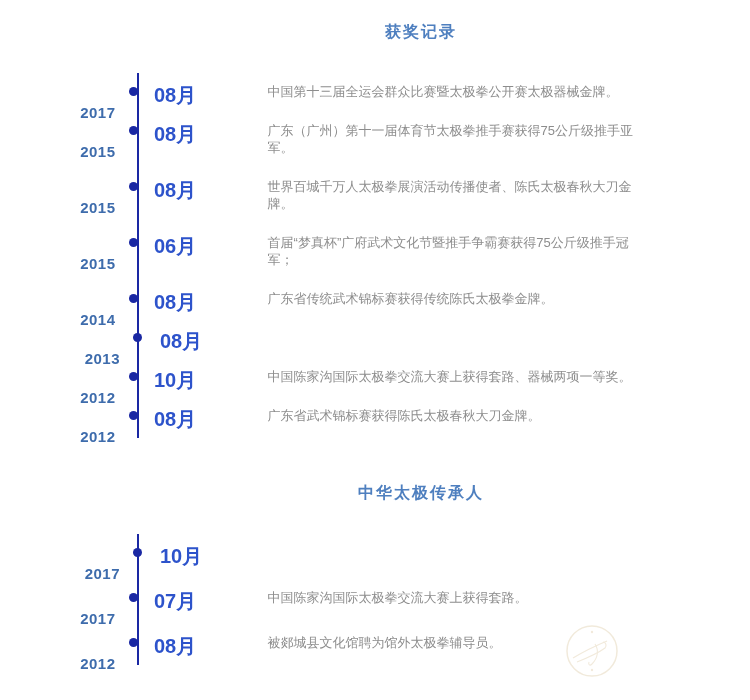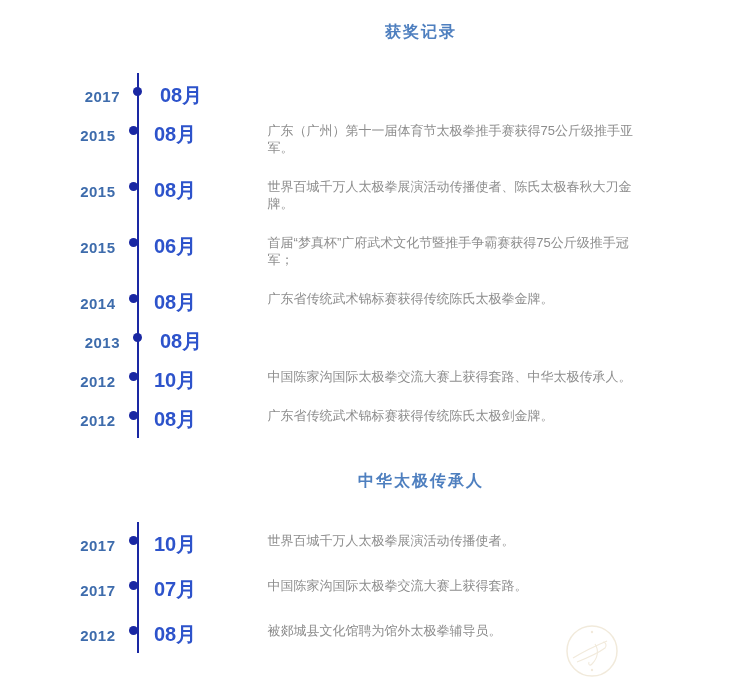--- a/index.html
+++ b/index.html
@@ -18,21 +18,21 @@
     width: 750px;
     box-sizing: border-box;
     padding-left: 92px;          
     text-align: center;
     font-size: 16px;
     line-height: 20px;
     font-weight: bold;
     letter-spacing: 2px;
     color: #4e7fbf;
   }
-  .section + .section .section-title { margin-top: 33px; }
+  .section + .section .section-title { margin-top: 45px; }
 
   .timeline {
     position: relative;
     margin-top: 31px;
     padding: 10px 0 14px 0;
   }
   .timeline-line {
     position: absolute;
     left: 137px; top: 0; bottom: 0;
     width: 2px;
@@ -48,21 +48,21 @@
   .section-idx-1 .t-row { margin-bottom: 28px; }
   .t-row:last-child { margin-bottom: 0; }
 
   .t-year {
     width: 120px;
     text-align: right;
     font-size: 15px;
     font-weight: bold;
     color: #3e6cac;
     position: relative;
-    top: 5px;
+    top: 21px;
     letter-spacing: 0.5px;
   }
   .t-node {
     width: 40px;
     position: relative;
     align-self: stretch;
   }
   .dot {
     position: absolute;
     left: 13px; top: 4px;
@@ -103,20 +103,21 @@
     <h2 class="section-title">获奖记录</h2>
     <div class="timeline">
       <div class="timeline-line"></div>
       <div class="rows">
   <div class="t-row">
     <div class="t-year">2017</div>
     <div class="t-node">
       <span class="dot"></span>
     </div>
     <div class="t-month">08月</div>
+    <div class="t-desc">中国第十三届全运会群众比赛暨太极拳公开赛太极器械金牌。</div>
   </div>
 
   <div class="t-row">
     <div class="t-year">2015</div>
     <div class="t-node">
       <span class="dot"></span>
     </div>
     <div class="t-month">08月</div>
     <div class="t-desc">广东（广州）第十一届体育节太极拳推手赛获得75公斤级推手亚军。</div>
   </div>
@@ -155,47 +156,46 @@
     </div>
     <div class="t-month">08月</div>
   </div>
 
   <div class="t-row">
     <div class="t-year">2012</div>
     <div class="t-node">
       <span class="dot"></span>
     </div>
     <div class="t-month">10月</div>
-    <div class="t-desc">中国陈家沟国际太极拳交流大赛上获得套路、中华太极传承人。</div>
+    <div class="t-desc">中国陈家沟国际太极拳交流大赛上获得套路、器械两项一等奖。</div>
   </div>
 
   <div class="t-row">
     <div class="t-year">2012</div>
     <div class="t-node">
       <span class="dot"></span>
     </div>
     <div class="t-month">08月</div>
-    <div class="t-desc">广东省传统武术锦标赛获得传统陈氏太极剑金牌。</div>
+    <div class="t-desc">广东省武术锦标赛获得陈氏太极春秋大刀金牌。</div>
   </div>
 </div>
     </div>
   </section>
 
   <section class="section section-idx-1">
     <h2 class="section-title">中华太极传承人</h2>
     <div class="timeline">
       <div class="timeline-line"></div>
       <div class="rows">
   <div class="t-row">
     <div class="t-year">2017</div>
     <div class="t-node">
       <span class="dot"></span>
     </div>
     <div class="t-month">10月</div>
-    <div class="t-desc">世界百城千万人太极拳展演活动传播使者。</div>
   </div>
 
   <div class="t-row">
     <div class="t-year">2017</div>
     <div class="t-node">
       <span class="dot"></span>
     </div>
     <div class="t-month">07月</div>
     <div class="t-desc">中国陈家沟国际太极拳交流大赛上获得套路。</div>
   </div>

